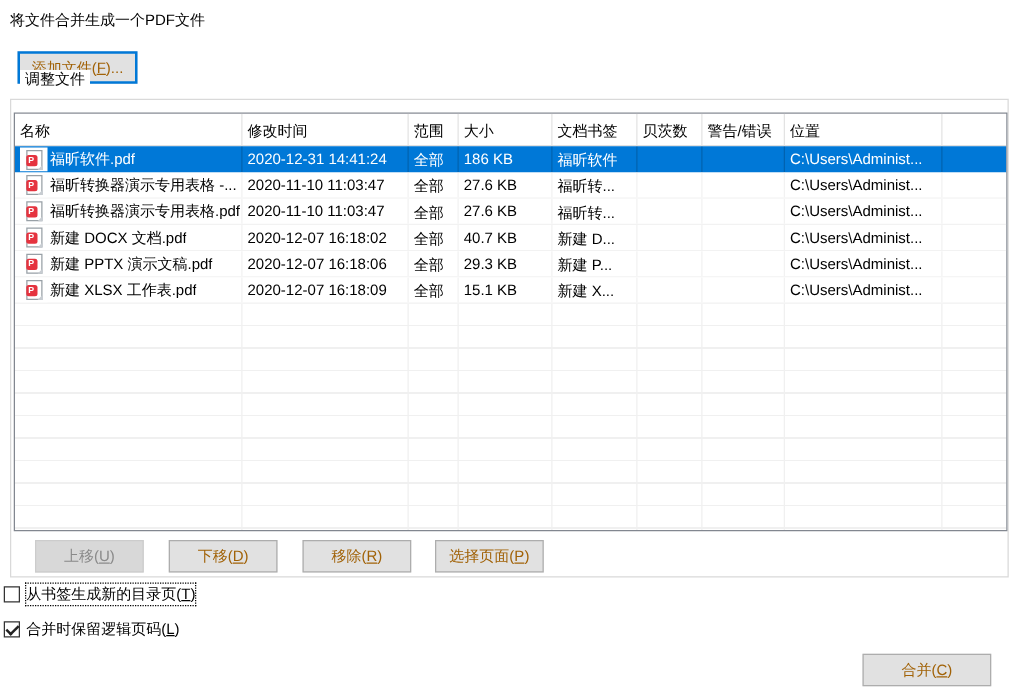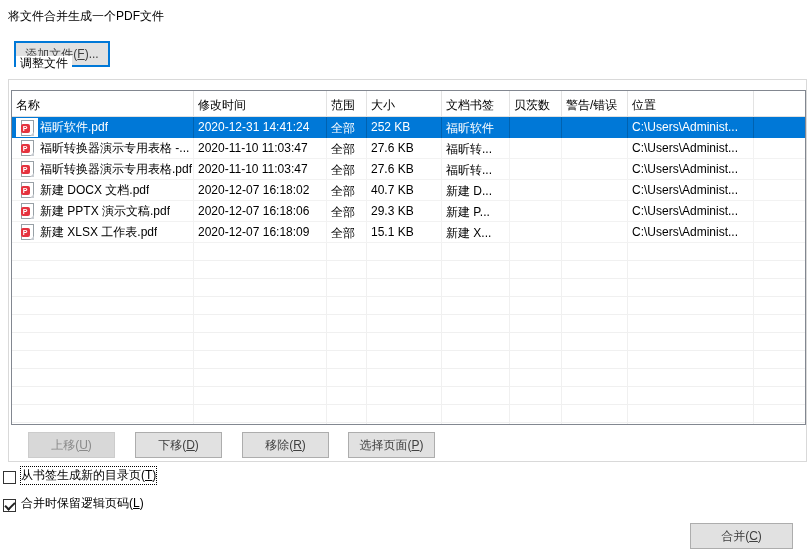--- a/index.html
+++ b/index.html
@@ -8,21 +8,21 @@
     font-family:"Liberation Sans","DejaVu Sans",sans-serif;
     font-size:12px; color:#000; background:#fff;
     position:relative; overflow:hidden;
   }
   .abs { position:absolute; }
 
   
   .win-btn {
     position:absolute; display:flex; align-items:center; justify-content:center;
     background:#e1e1e1; border:1px solid #adadad; font-size:12px;
-    font-family:inherit; color:#404040; cursor:default; white-space:nowrap;
+    font-family:inherit; color:#a16207; cursor:default; white-space:nowrap;
   }
   .win-btn.focus-accent { border:2px solid #0078d7; }
   .win-btn.disabled { background:#d8d8d8; border-color:#cccccc; color:#8a8a8a; }
   .mn { text-decoration:underline; }
 
   
   .groupbox { position:absolute; border:1px solid #d9d9d9; background:#fff; }
   .groupbox-label { position:absolute; background:#fff; padding:0 4px; line-height:14px; }
 
   
@@ -69,21 +69,21 @@
   }
 
   
   .empty-area {
     position:relative; flex:1 1 auto; overflow:hidden;
     background:repeating-linear-gradient(to bottom,#fff 0px,#fff 17px,#f0f0f0 17px,#f0f0f0 18px);
   }
   .vline { position:absolute; top:0; bottom:0; width:1px; background:#f0f0f0; }
 
   
-  .cb-row { position:absolute; display:flex; align-items:flex-end; }
+  .cb-row { position:absolute; display:flex; align-items:center; }
   .cb-box {
     width:13px; height:13px; border:1px solid #333; background:#fff;
     display:inline-block; margin-right:5px; flex:0 0 auto;
   }
   .cb-box.checked::after {
     content:""; display:block; width:4px; height:8px;
     border:solid #222; border-width:0 2px 2px 0;
     transform:rotate(45deg); margin:0 0 0 3px;
   }
   .cb-label { white-space:nowrap; }
@@ -120,21 +120,21 @@
         <div class="tcell cell-name" style="width: 182px;">
           <span class="icon-cell">
             <span class="file-icon">
               <span class="pdf-badge">P</span>
             </span>
           </span>
           <span class="name-text">福昕软件.pdf</span>
         </div>
         <div class="tcell" style="width: 133px;">2020-12-31 14:41:24</div>
         <div class="tcell" style="width: 40px;">全部</div>
-        <div class="tcell" style="width: 75px;">252 KB</div>
+        <div class="tcell" style="width: 75px;">186 KB</div>
         <div class="tcell" style="width: 68px;">福昕软件</div>
         <div class="tcell" style="width: 52px;"></div>
         <div class="tcell" style="width: 66px;"></div>
         <div class="tcell" style="width: 126px;">C:\Users\Administ...</div>
         <div class="tcell" style="width: 53px;"></div>
       </div>
       <div class="trow">
         <div class="tcell cell-name" style="width: 182px;">
           <span class="icon-cell">
             <span class="file-icon">

